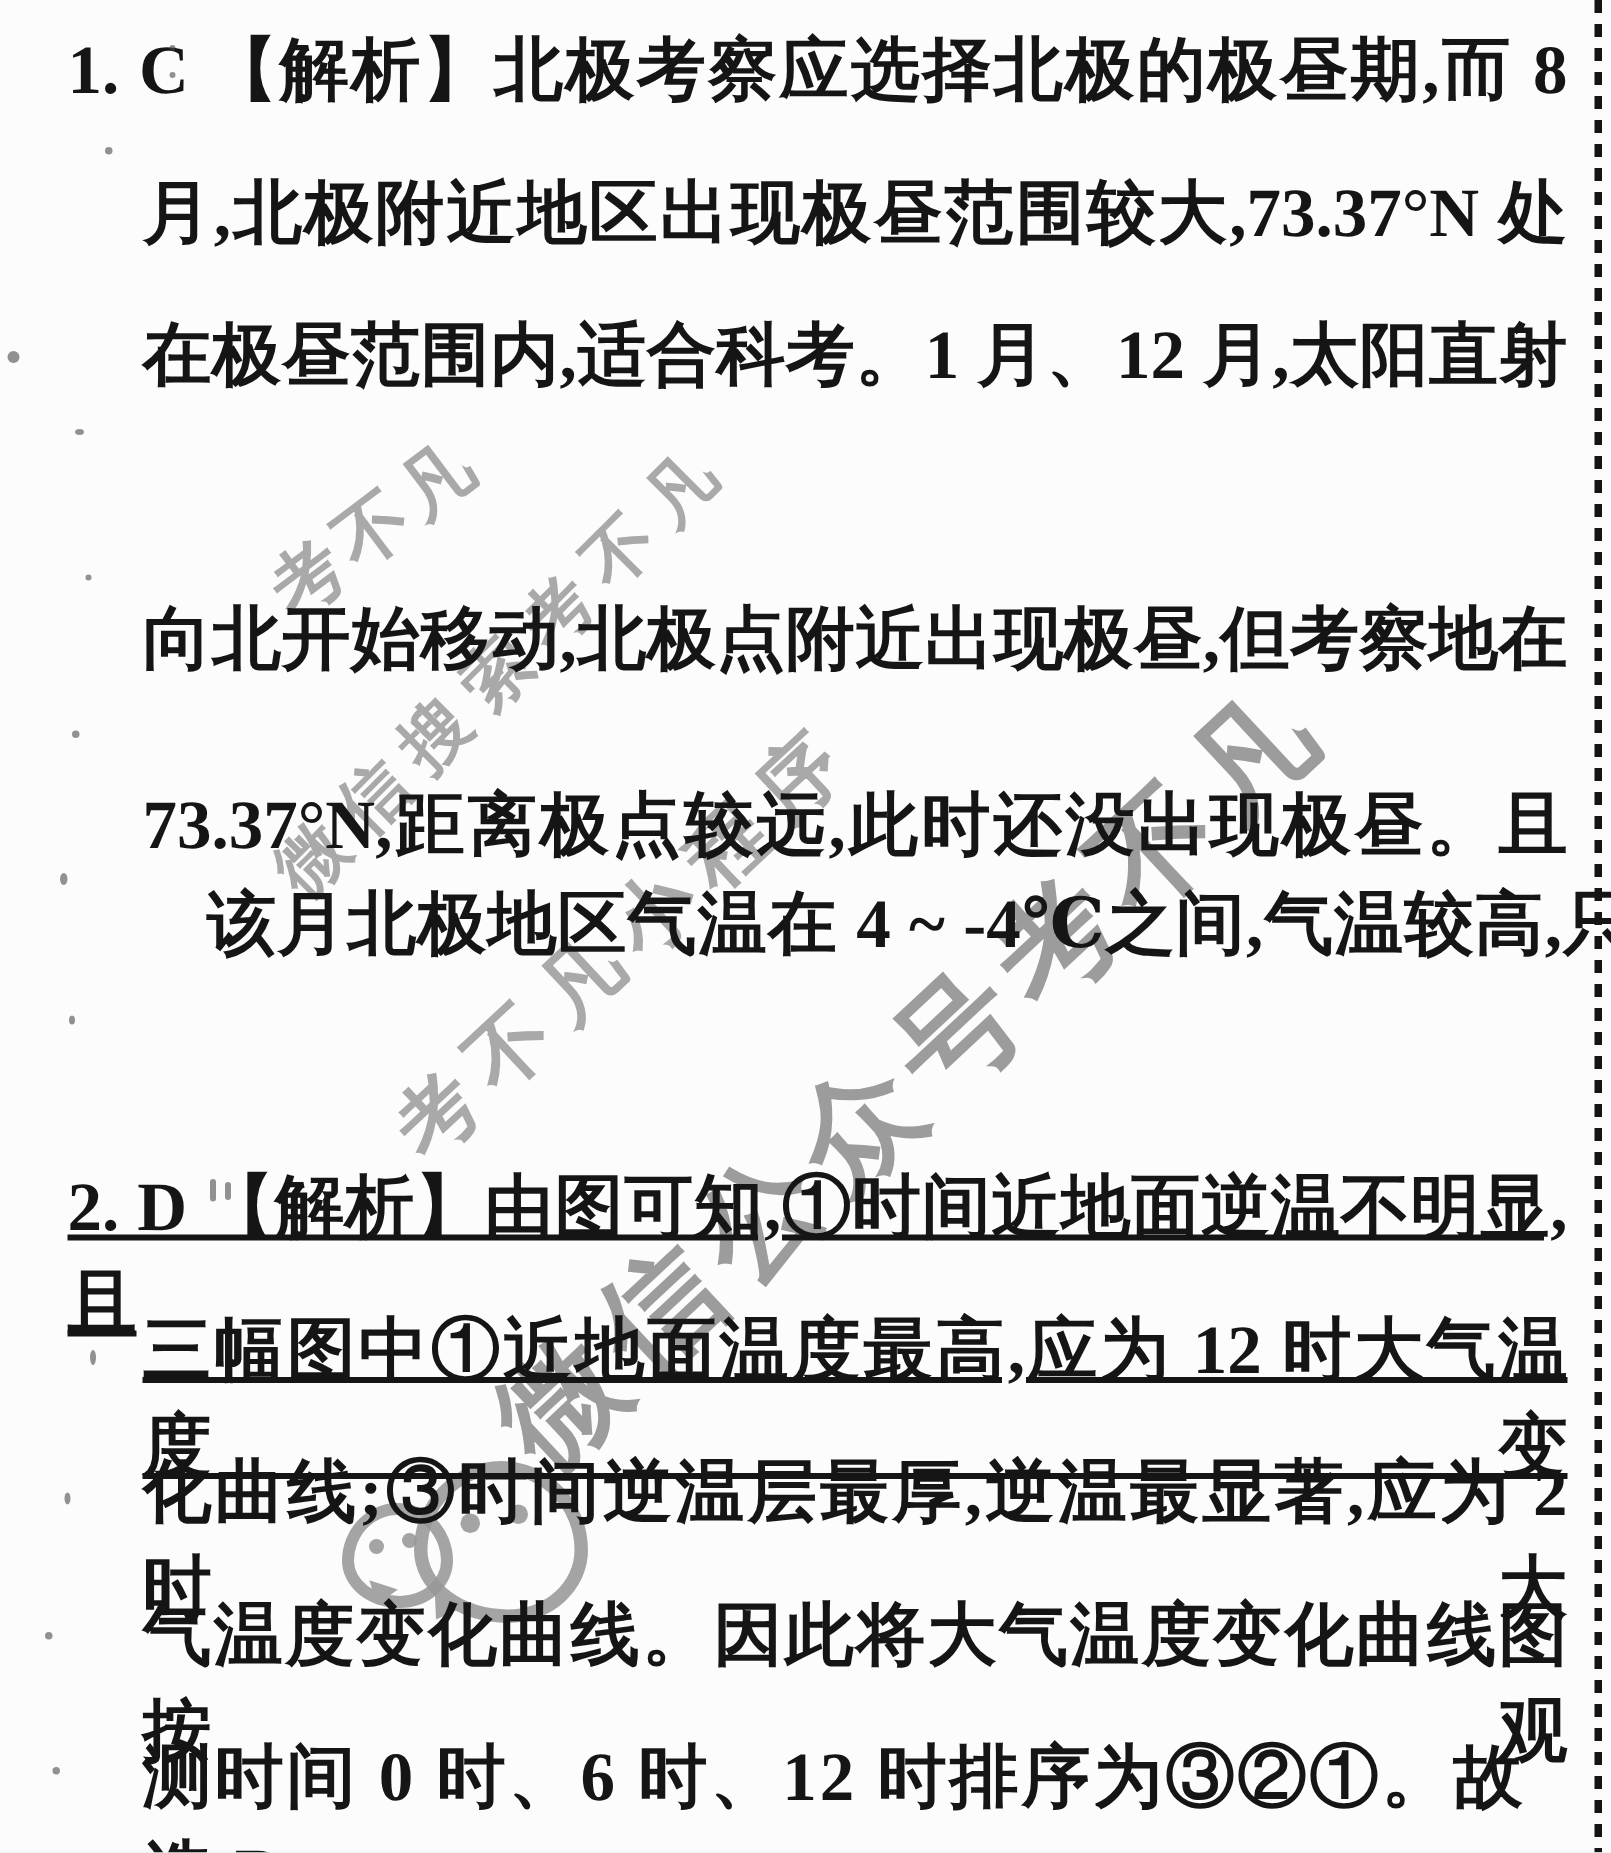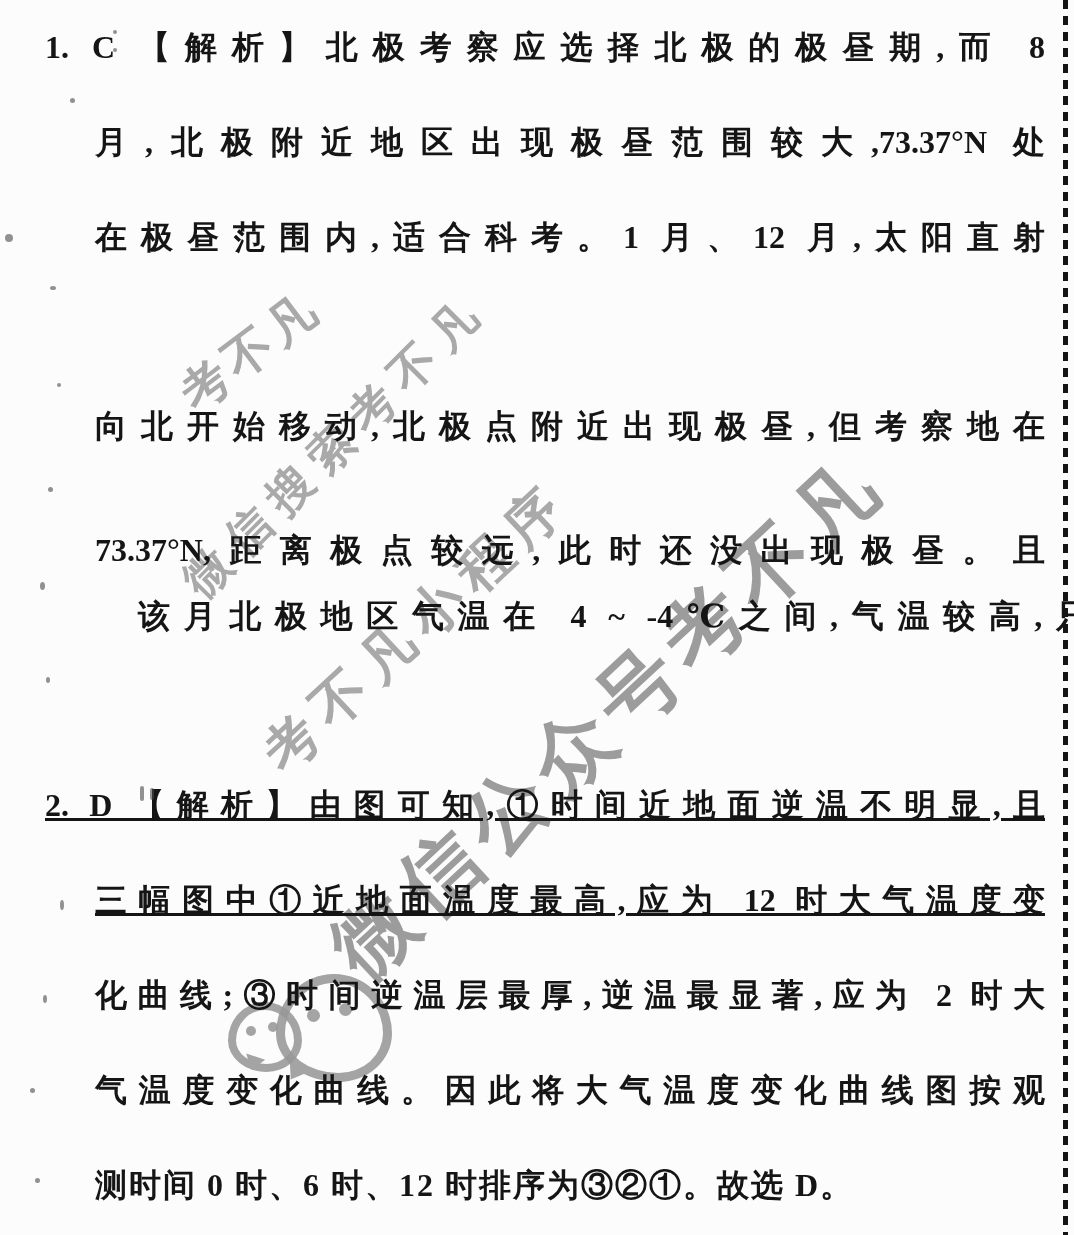--- a/index.html
+++ b/index.html
@@ -53,21 +53,21 @@
   }
   .wc-big .eye{position:absolute;width:13px;height:13px;border-radius:50%;background:#989898;}
   .wc-big .eye.e1{left:22px;top:26px;}
   .wc-big .eye.e2{left:54px;top:20px;}
 
   
   .text-layer{position:absolute;inset:0;z-index:2;}
   .line{
     position:absolute;
     left:95px;width:950px;
-    font-size:32px;line-height:64px;font-weight:700;
+    font-size:46px;line-height:64px;font-weight:700;
     color:#151515;
     text-align:justify;text-align-last:justify;
   }
   .line.first{left:45px;width:1000px;}
   .line.end{text-align:left;text-align-last:left;letter-spacing:10px;width:auto;}
   .line.end-wide{text-align:left;text-align-last:left;letter-spacing:2px;}
   .l0{top:15px;}  .l1{top:110px;} .l2{top:205px;} .l3{top:299px;}
   .l4{top:394px;} .l5{top:502px;margin-top:16px;} .l6{top:584px;margin-left:43px;} .l7{top:679px;}
   .l8{top:773px;text-decoration:underline;} .l9{top:868px;text-decoration:underline;} .l10{top:963px;} .l11{top:1058px;}
   .l12{top:1153px;}

